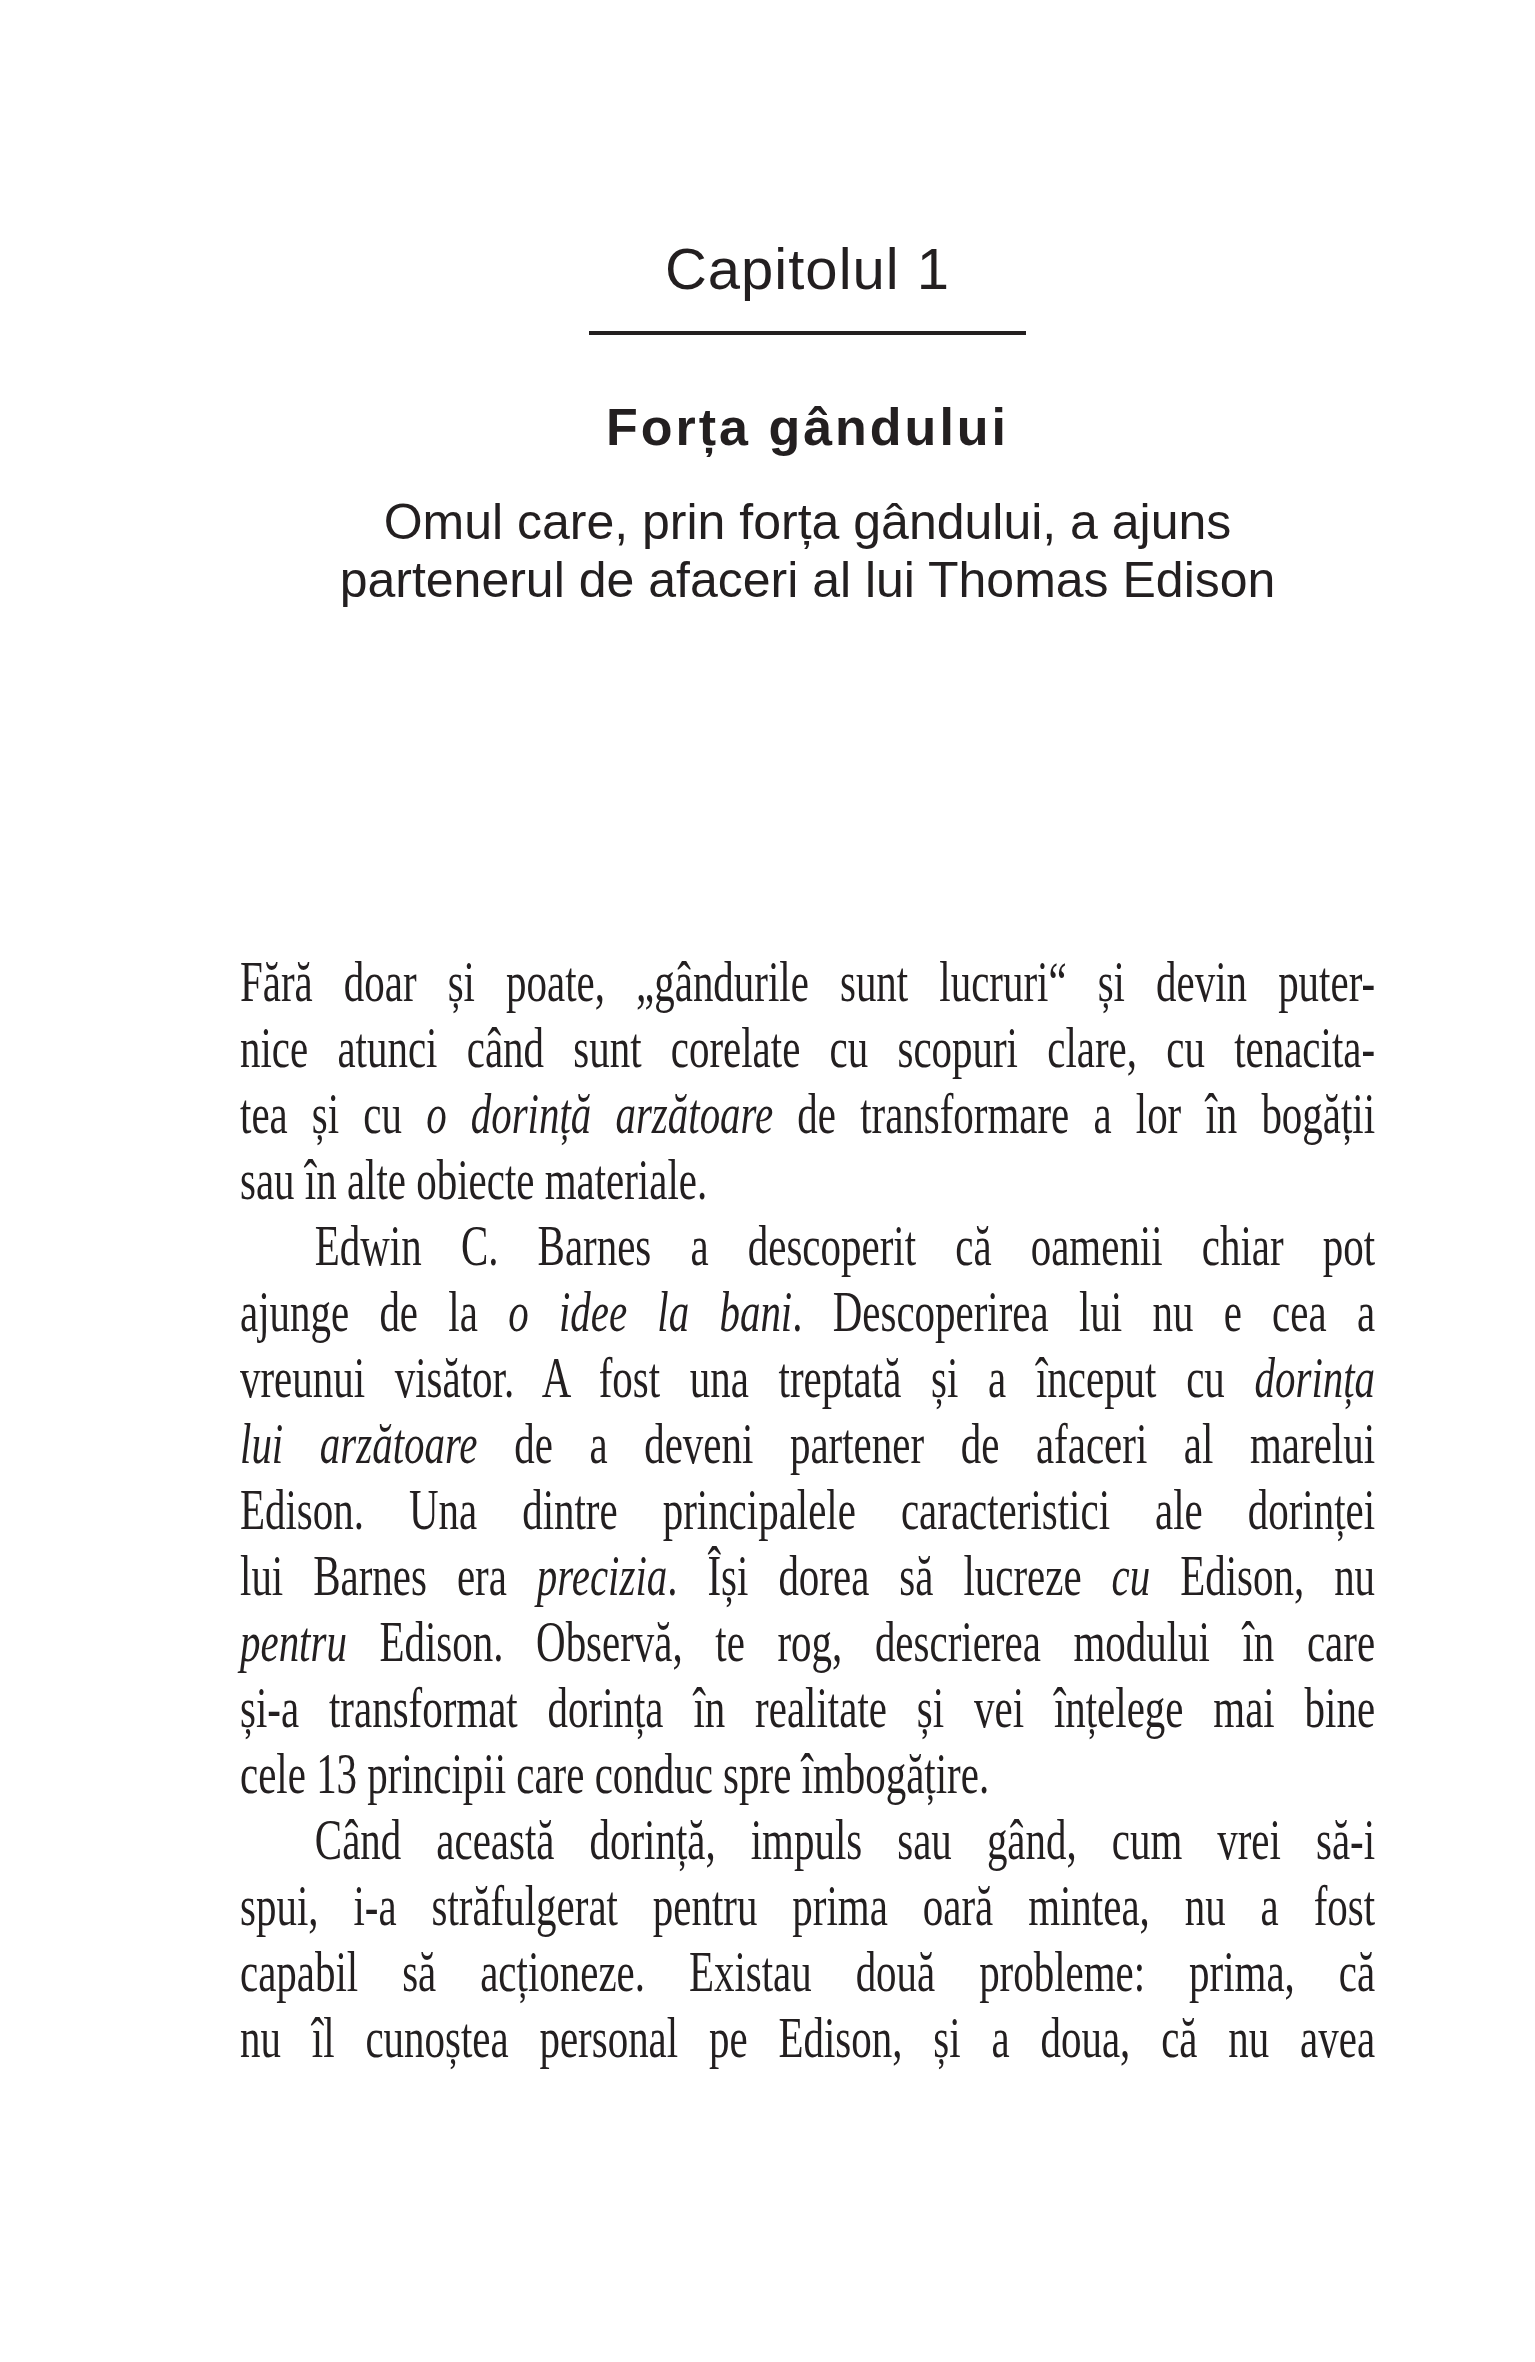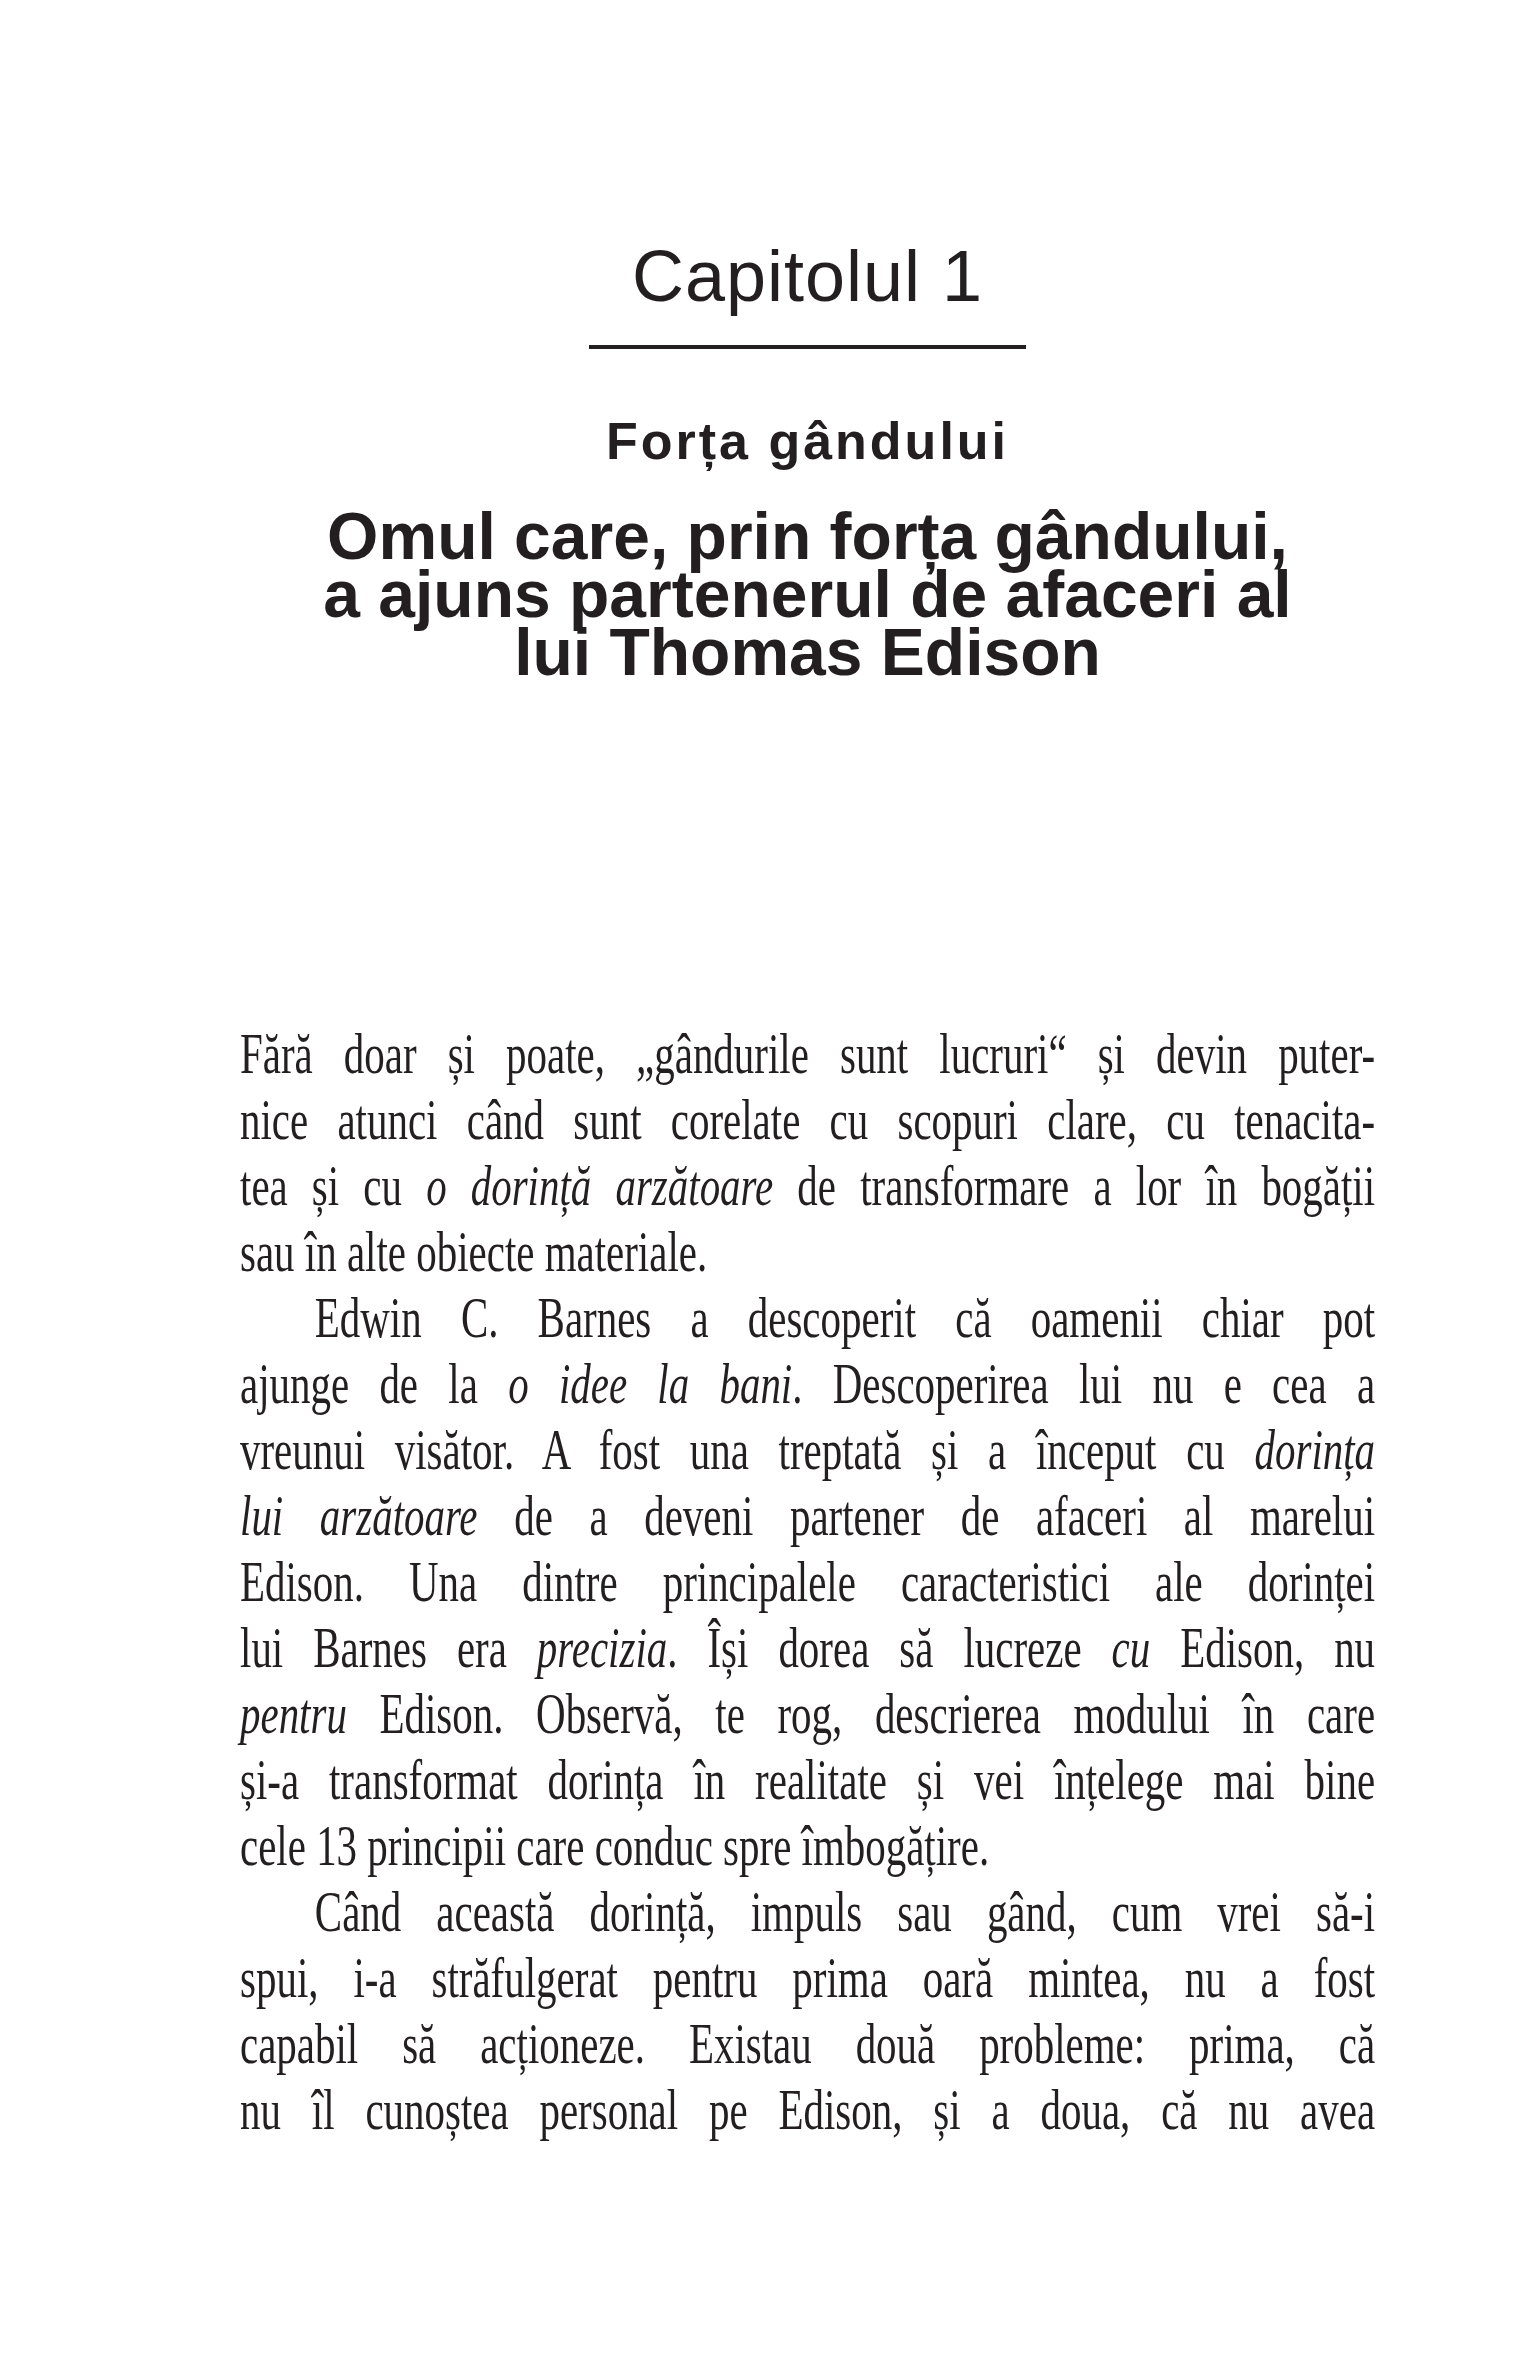--- a/index.html
+++ b/index.html
@@ -13,21 +13,21 @@
   }
   .content {
     position: absolute;
     left: 240px;
     top: 0;
     width: 1135px;
   }
   .chapter-label {
     margin-top: 240px;
     font-family: "Liberation Sans", sans-serif;
-    font-size: 72px;
+    font-size: 58px;
     line-height: 1;
     font-weight: 400;
     text-align: center;
     letter-spacing: 1px;
   }
   .chapter-rule {
     width: 437px;
     height: 4px;
     background: #231f20;
     margin: 33px auto 0 auto;
@@ -38,23 +38,23 @@
     font-size: 52px;
     line-height: 1;
     font-weight: 700;
     text-align: center;
     letter-spacing: 3px;
   }
   .page-subtitle {
     margin: 40px auto 0 auto;
     max-width: 1000px;
     font-family: "Liberation Sans", sans-serif;
-    font-size: 66px;
+    font-size: 50px;
     line-height: 58px;
-    font-weight: 700;
+    font-weight: 400;
     text-align: center;
   }
   .body-block {
     margin-top: 340px;
   }
   .body-scale {
     width: 1608px;
     transform: scaleX(0.7059);
     transform-origin: 0 0;
     font-family: "Liberation Serif", "DejaVu Serif", serif;

